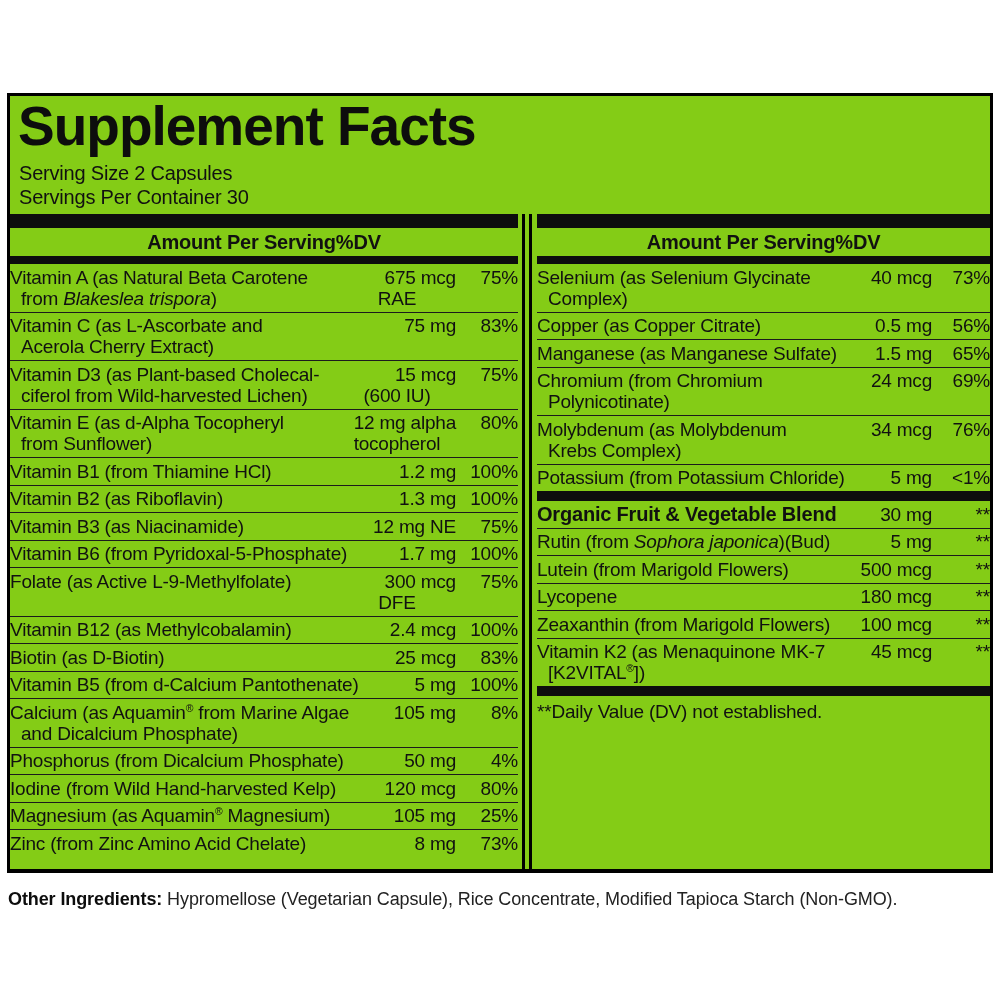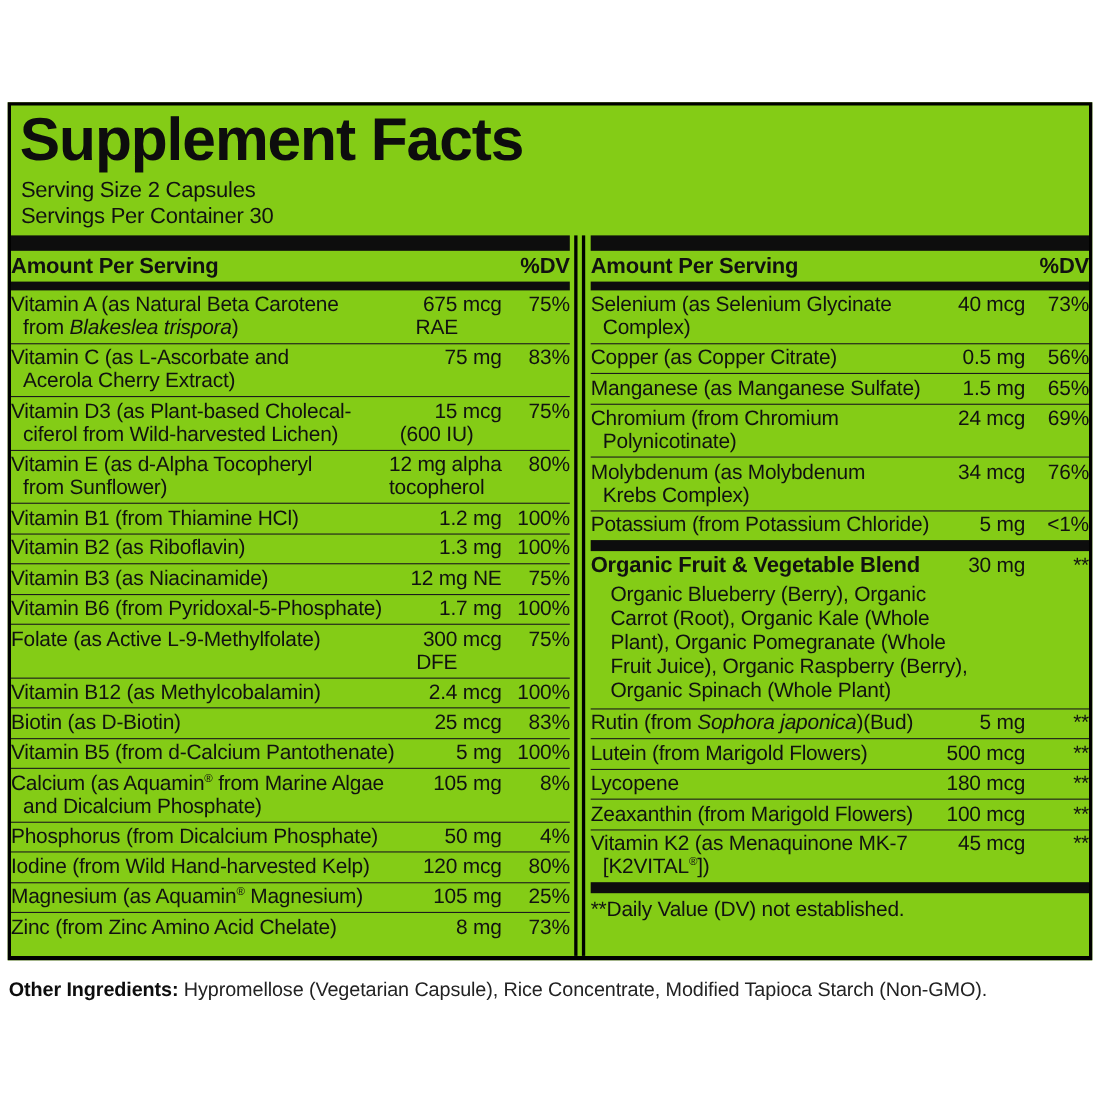--- a/index.html
+++ b/index.html
@@ -16,21 +16,21 @@
   .cols{flex:1;display:flex;align-items:stretch;margin-top:5px;min-height:0;}
   .col{display:flex;flex-direction:column;}
   .col-left{width:508px;}
   .divider{width:4px;border-left:3px solid #000;border-right:3px solid #000;
            margin-left:4px;margin-right:5px;}
   .col-right{flex:1;min-width:0;}
   .bar{background:#0d0d0d;}
   .bar-top{height:14px;}
   .bar-mid{height:8px;}
   .bar-section{height:10px;}
-  .col-header{display:flex;justify-content:space-between;align-items:baseline;
+  .col-header{display:flex;justify-content:center;align-items:baseline;
               font-weight:bold;font-size:20px;line-height:23px;padding:3px 0 2px;
               letter-spacing:-0.2px;}
   .row{display:grid;grid-template-columns:1fr 118px 62px;
        border-top:1.6px solid #1c1c1c;padding:2.5px 0 3px;
        font-size:19px;line-height:21px;letter-spacing:-0.2px;}
   .col-right .row{grid-template-columns:1fr 112px 58px;}
   .row.first{border-top:none;}
   .row .name{min-width:0;white-space:pre;padding-left:11px;text-indent:-11px;}
   .row.bold .name{font-weight:bold;font-size:20px;}
   .row .amt{text-align:right;white-space:pre;}
@@ -198,25 +198,20 @@
               <span class="name">Potassium (from Potassium Chloride)</span>
               <span class="amt">5 mg</span>
               <span class="dv">&lt;1%</span>
             </div>
             <div class="bar bar-section"></div>
             <div class="row first bold">
               <span class="name">Organic Fruit &amp; Vegetable Blend</span>
               <span class="amt">30 mg</span>
               <span class="dv">**</span>
             </div>
-            <div class="sublist">Organic Blueberry (Berry), Organic
-Carrot (Root), Organic Kale (Whole
-Plant), Organic Pomegranate (Whole
-Fruit Juice), Organic Raspberry (Berry),
-Organic Spinach (Whole Plant)</div>
             <div class="row">
               <span class="name">Rutin (from <i>Sophora japonica</i>)(Bud)</span>
               <span class="amt">5 mg</span>
               <span class="dv">**</span>
             </div>
             <div class="row">
               <span class="name">Lutein (from Marigold Flowers)</span>
               <span class="amt">500 mcg</span>
               <span class="dv">**</span>
             </div>

